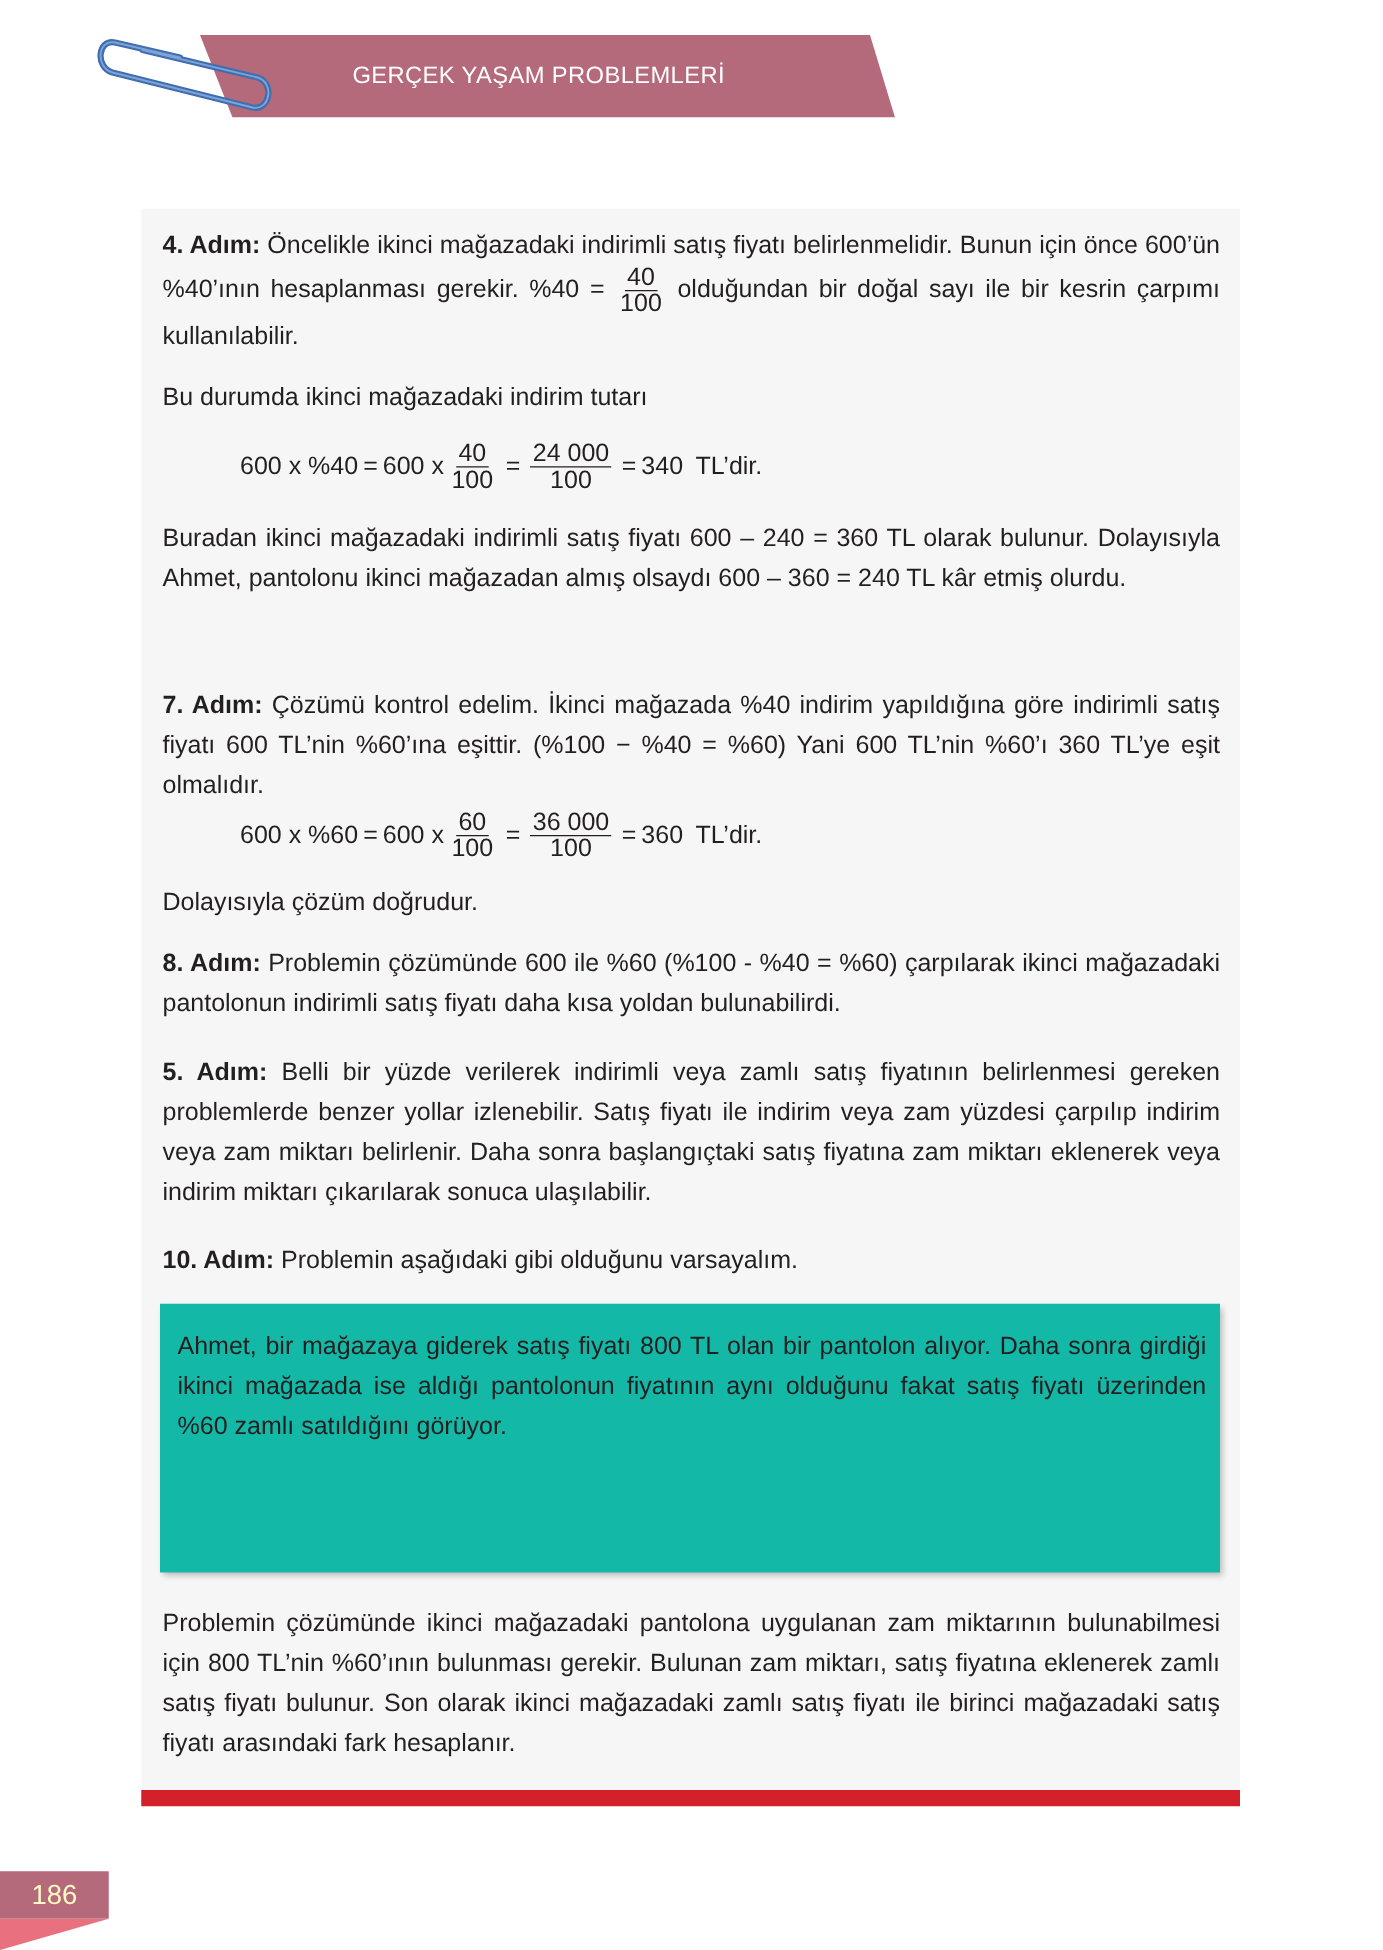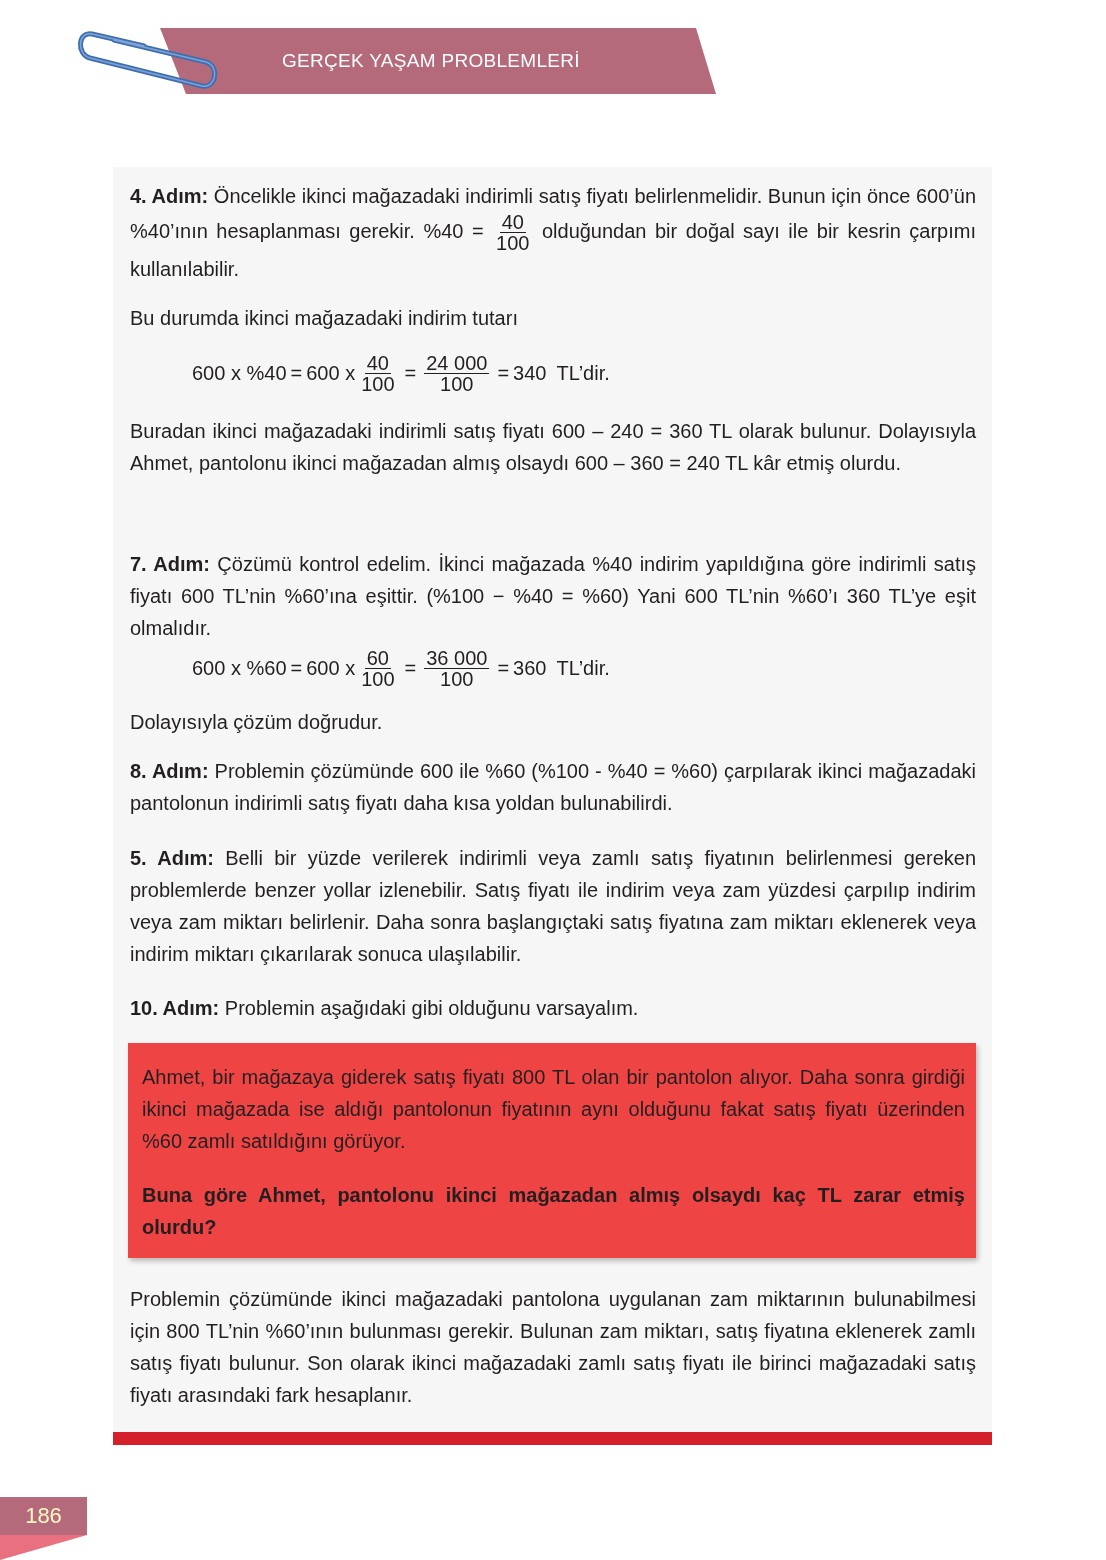--- a/index.html
+++ b/index.html
@@ -40,21 +40,21 @@
     margin: 0 4px; line-height: 20px;
   }
   .frac .num { border-bottom: 1px solid #231f20; padding: 0 2px; }
   .frac .den { padding: 0 2px; }
   .infrac { display: inline-flex; flex-direction: column; align-items: center;
     vertical-align: middle; line-height: 20px; margin: 0 4px; font-size: 20px; }
   .infrac .num { border-bottom: 1px solid #231f20; padding: 0 2px; }
   .sym { margin: 0 4px; }
   .blue-box {
     position: absolute; left: 128px; top: 1043px; width: 848px; height: 215px;
-    background: #ef4444;
+    background: #14b8a6;
     box-shadow: 2px 3px 5px rgba(0,0,0,0.25);
   }
   .blue-p {
     position: absolute; left: 14px; width: 823px;
     font-size: 20px; line-height: 32px; text-align: justify;
   }
   .page-num {
     position: absolute; left: 0; top: 1497px; width: 87px; height: 38px;
     background: #b56a7b; color: #fef9c3; font-size: 22px;
     display: flex; align-items: center; justify-content: center;
@@ -137,21 +137,20 @@
 <div class="p" style="top:842px;">
   <b>5. Adım:</b><span> Belli bir yüzde verilerek indirimli veya zamlı satış fiyatının belirlenmesi gereken problemlerde benzer yollar izlenebilir. Satış fiyatı ile indirim veya zam yüzdesi çarpılıp indirim veya zam miktarı belirlenir. Daha sonra başlangıçtaki satış fiyatına zam miktarı eklenerek veya indirim miktarı çıkarılarak sonuca ulaşılabilir.</span>
 </div>
 
 <div class="p" style="top:992px;">
   <b>10. Adım:</b><span> Problemin aşağıdaki gibi olduğunu varsayalım.</span>
 </div>
 
 <div class="blue-box">
   <div class="blue-p" style="top:18px;">Ahmet, bir mağazaya giderek satış fiyatı 800 TL olan bir pantolon alıyor. Daha sonra girdiği ikinci mağazada ise aldığı pantolonun fiyatının aynı olduğunu fakat satış fiyatı üzerinden %60 zamlı satıldığını görüyor.</div>
-  <div class="blue-p" style="top:136px; font-weight:bold;">Buna göre Ahmet, pantolonu ikinci mağazadan almış olsaydı kaç TL zarar etmiş olurdu?</div>
 </div>
 
 <div class="p" style="top:1283px;">Problemin çözümünde ikinci mağazadaki pantolona uygulanan zam miktarının bulunabilmesi için 800 TL’nin %60’ının bulunması gerekir. Bulunan zam miktarı, satış fiyatına eklenerek zamlı satış fiyatı bulunur. Son olarak ikinci mağazadaki zamlı satış fiyatı ile birinci mağazadaki satış fiyatı arasındaki fark hesaplanır.</div>
 
 <div class="red-bar"></div>
 
 <div class="page-num">186</div>
 <svg class="page-tri" width="87" height="25">
   <polygon points="0,0 87,0 0,25" fill="#e8707f"></polygon>
 </svg>

